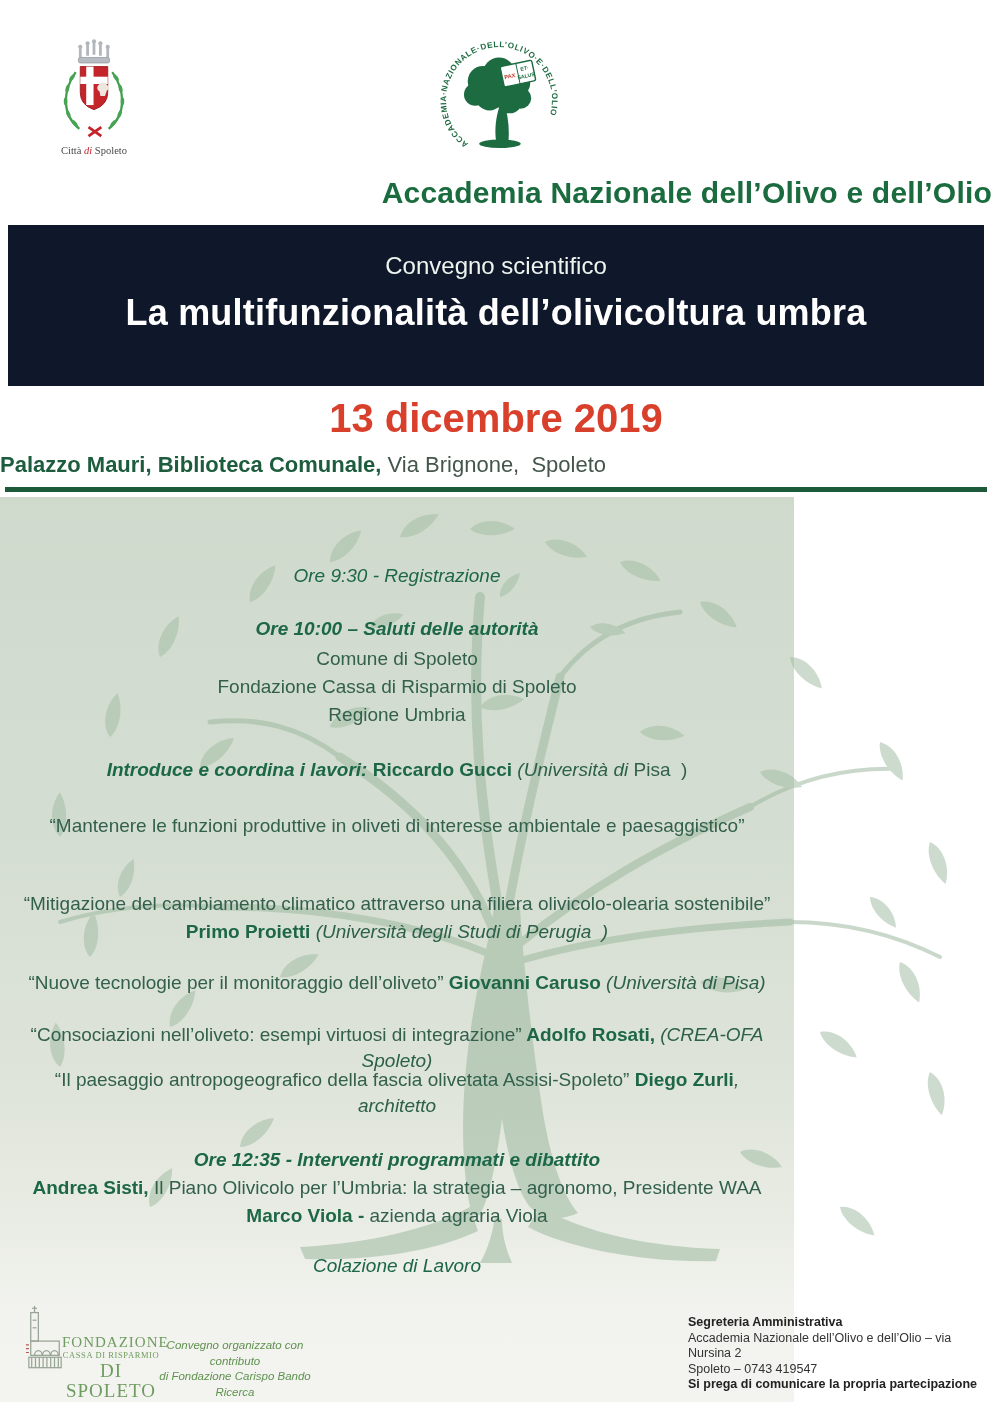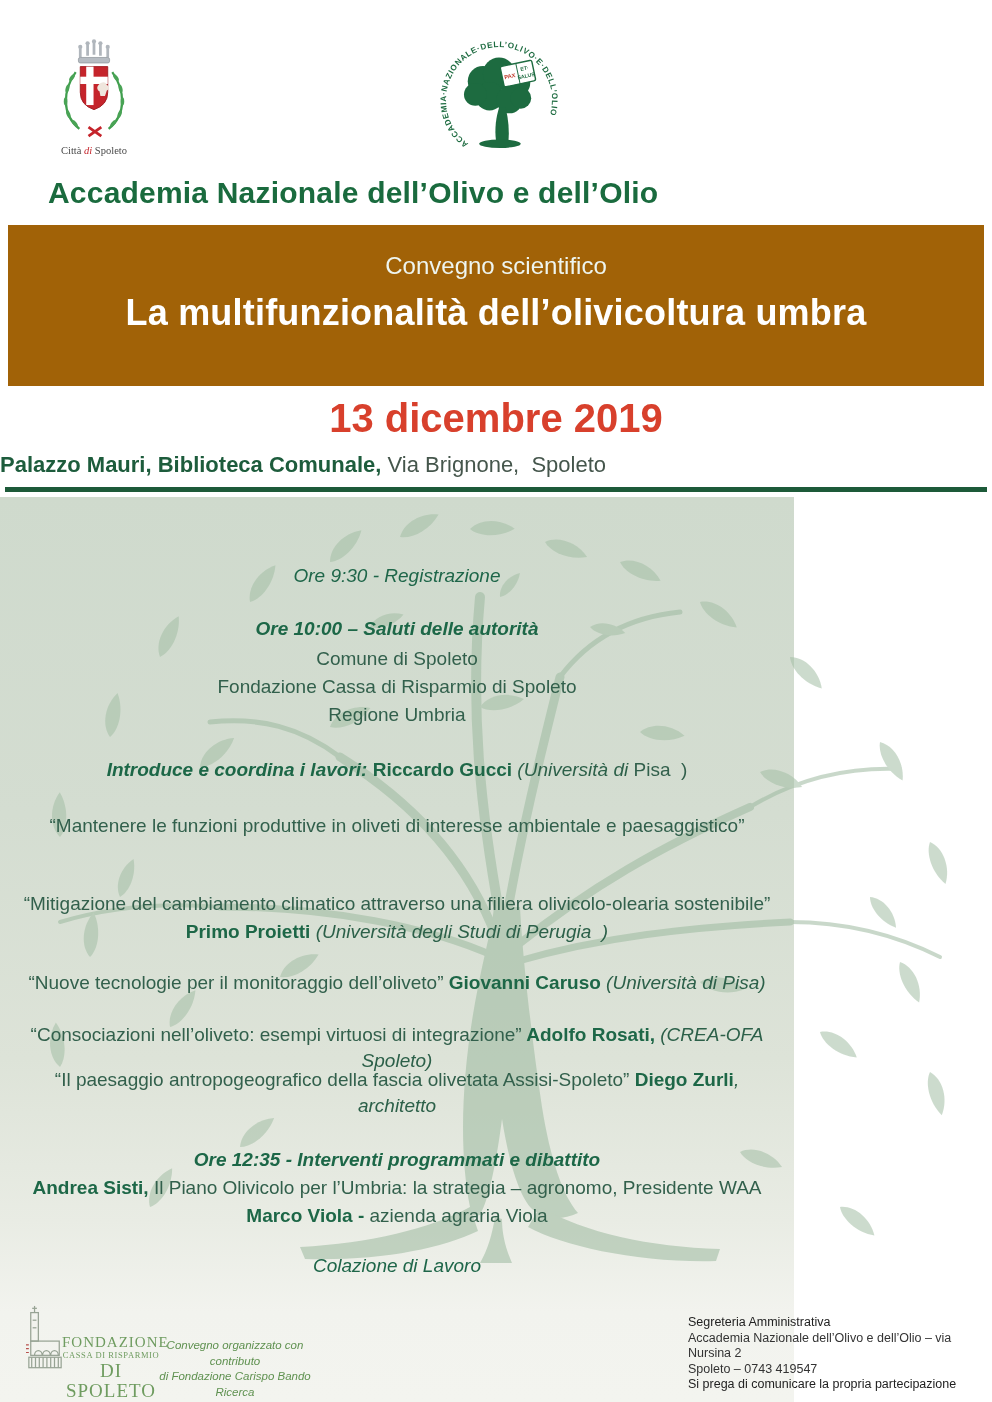--- a/index.html
+++ b/index.html
@@ -1,24 +1,24 @@
 <!DOCTYPE html>
 <html><head>
 <meta charset="utf-8">
 <style>
   html,body{margin:0;padding:0;background:#888;}
   .page{position:relative;width:992px;height:1402px;margin:0 auto;background:#ffffff;
         font-family:"Liberation Sans",sans-serif;overflow:hidden;}
   
   .crest{position:absolute;left:48px;top:30px;width:92px;height:130px;}
   .seal{position:absolute;left:428px;top:26px;width:142px;height:152px;}
-  .org-title{position:absolute;top:176px;left:0;right:0;text-align:left;
-             font-size:30px;font-weight:bold;color:#1a6b3e;letter-spacing:.2px;margin-left:48px;}
-  
-  .banner{position:absolute;top:225px;left:8px;right:8px;height:161px;background:#a16207;
+  .org-title{position:absolute;top:176px;left:0;right:0;text-align:right;
+             font-size:30px;font-weight:bold;color:#1a6b3e;letter-spacing:.2px;}
+  
+  .banner{position:absolute;top:225px;left:8px;right:8px;height:161px;background:#0f172a;
           text-align:center;color:#fff;}
   .banner .kicker{margin-top:27px;font-size:24px;font-weight:400;color:#eef5ef;}
   .banner .big{margin-top:12px;font-size:36px;font-weight:bold;letter-spacing:.2px;}
   
   .date{position:absolute;top:396px;left:0;right:0;text-align:center;
         font-size:40px;font-weight:bold;color:#d8402c;}
   .venue{position:absolute;top:452px;left:0;right:0;font-size:22px;color:#45564c;}
   .venue .vb{font-weight:bold;color:#1d5c3c;}
   .rule{position:absolute;top:487px;left:5px;right:5px;height:5px;background:#1d5a39;}
   
@@ -33,21 +33,21 @@
   
   .fond-icon{position:absolute;left:26px;top:807px;width:38px;height:78px;}
   .fond-word{position:absolute;left:62px;top:838px;width:98px;text-align:center;
              font-family:"Liberation Serif",serif;color:#6f9c60;}
   .fond-word .f1{font-size:15px;letter-spacing:1px;line-height:15px;}
   .fond-word .f2{font-size:8.5px;letter-spacing:.6px;line-height:11px;}
   .fond-word .f3{font-size:19px;letter-spacing:1px;line-height:20px;}
   .credit{position:absolute;left:150px;top:841px;width:170px;text-align:center;
           font-size:11.5px;font-style:italic;color:#5f9150;line-height:15.5px;}
   .secr{position:absolute;left:688px;top:818px;width:290px;font-size:12.5px;color:#333;line-height:15.5px;}
-  .secr .sb{font-weight:normal;color:#222;}
+  .secr .sb{font-weight:bold;color:#222;}
 </style>
 </head>
 <body>
 
 <div class="page">
 
   <svg class="crest" viewBox="0 0 100 142">
     <g>
       <path d="M35,30 V20 M43,28 V16 M50,27 V14 M57,28 V16 M65,30 V20" stroke="#b0b6bc" stroke-width="3" fill="none"></path>
       <circle cx="35" cy="18.5" r="2.3" fill="#b0b6bc"></circle>

